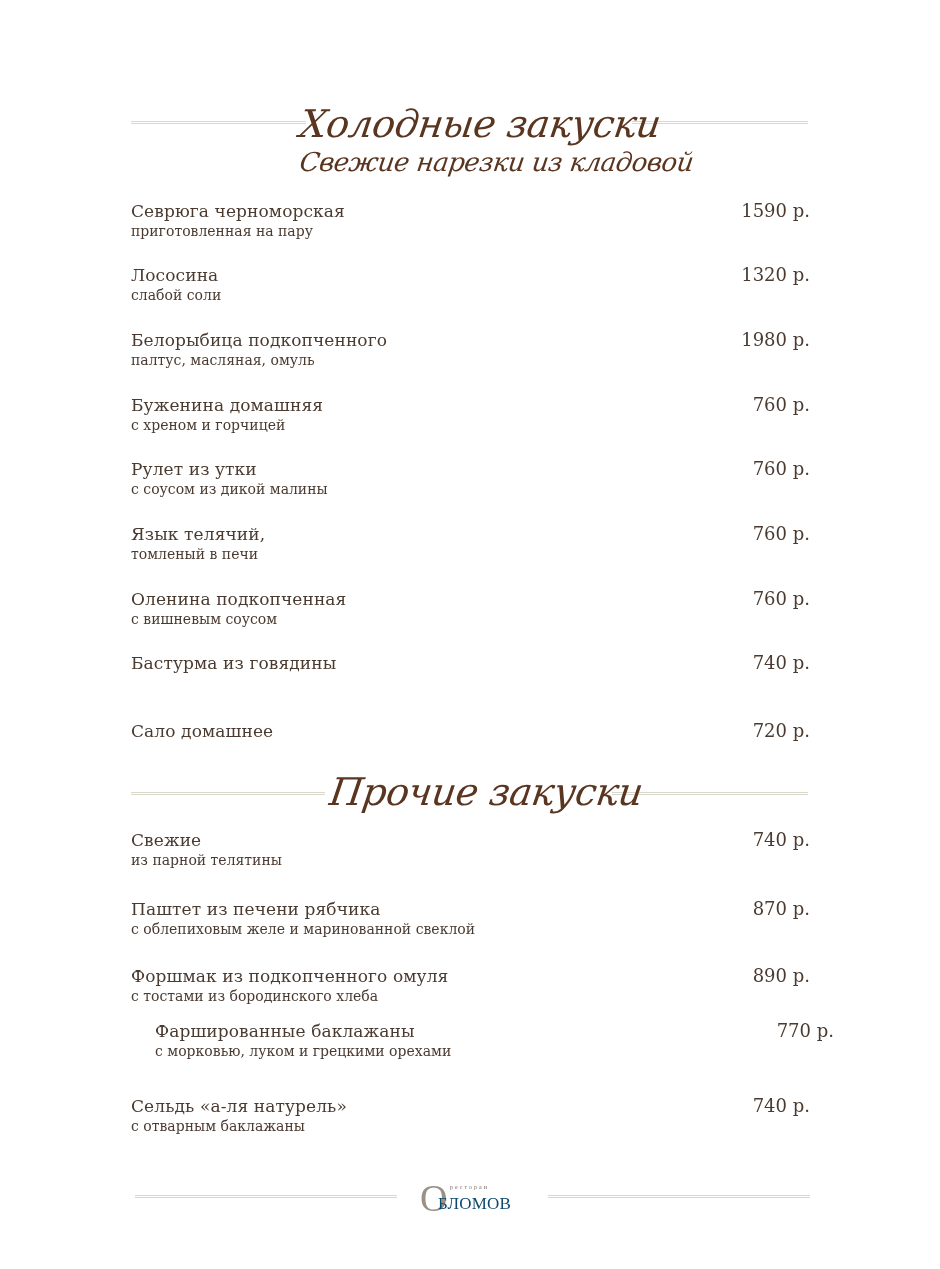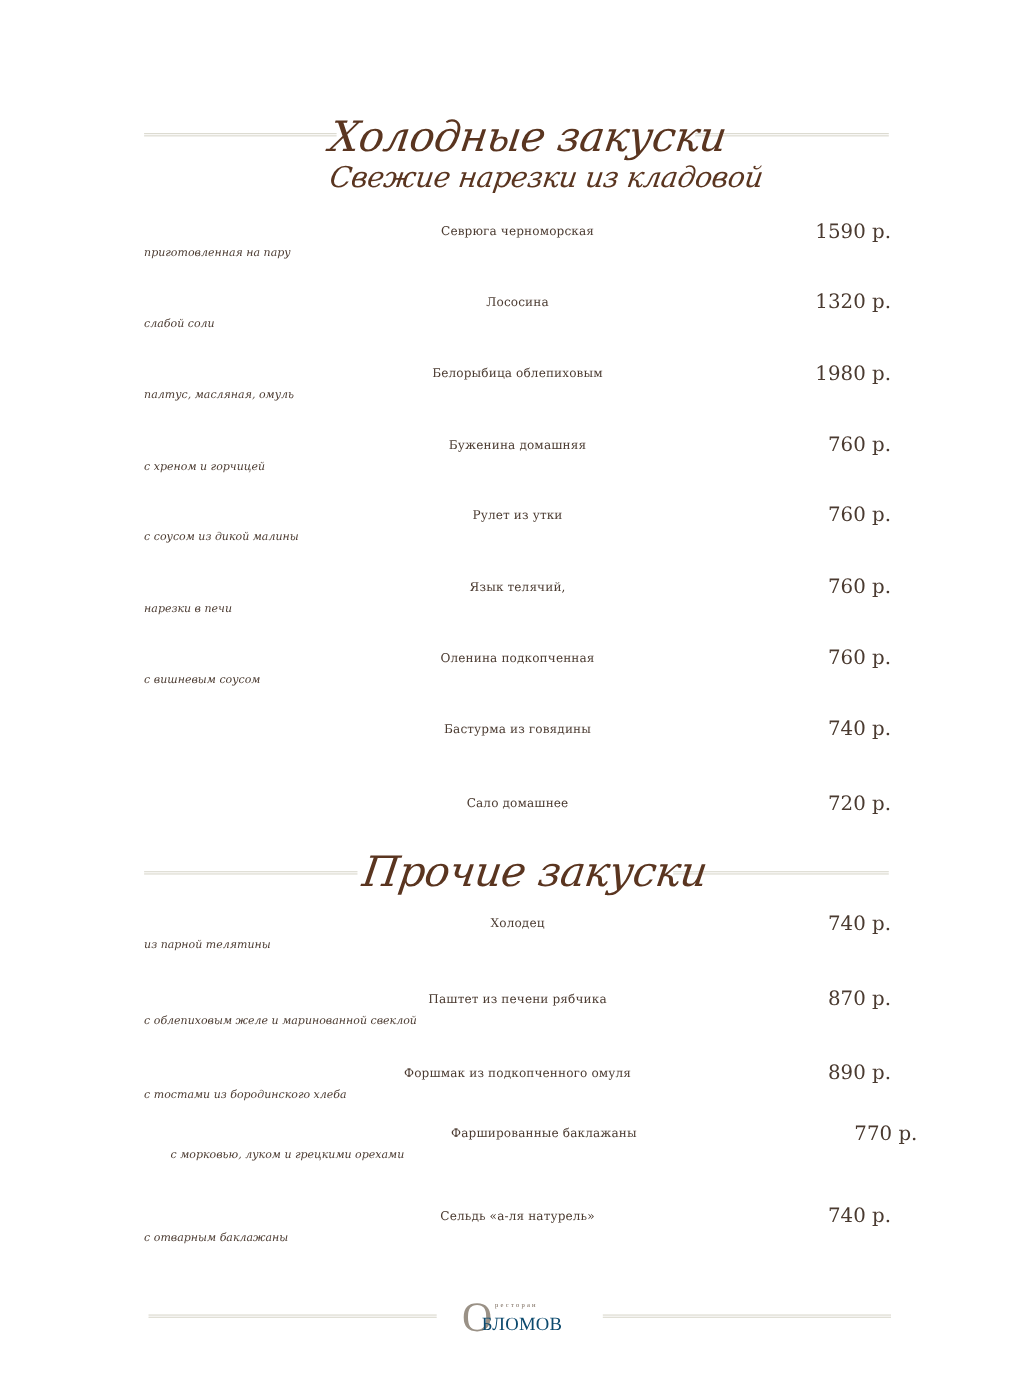--- a/index.html
+++ b/index.html
@@ -46,31 +46,29 @@
       line-height: 28px;
       transform: skewX(-8deg);
     }
     .item {
       position: absolute;
       left: 131px;
       width: 679px;
     }
     .item-name {
       font-family: "DejaVu Serif", "Liberation Serif", serif;
-      font-size: 11px;
+      font-size: 17px;
       line-height: 20px;
       color: #4a3a30;
       white-space: nowrap;
       letter-spacing: 0.1px;
-      text-align: center;
     }
     .item-desc {
       font-family: "DejaVu Serif", "Liberation Serif", serif;
-      font-style: italic;
-      font-size: 10px;
+      font-size: 14px;
       line-height: 18px;
       color: #4a3a30;
       white-space: nowrap;
       margin-top: 1px;
     }
     .item-price {
       position: absolute;
       right: 0;
       top: 0;
       font-family: "DejaVu Serif", "Liberation Serif", serif;
@@ -130,37 +128,37 @@
     <div class="item-name">Севрюга черноморская</div>
     <div class="item-desc">приготовленная на пару</div>
     <div class="item-price">1590 р.</div>
   </div>
   <div class="item" style="top:265px;">
     <div class="item-name">Лососина</div>
     <div class="item-desc">слабой соли</div>
     <div class="item-price">1320 р.</div>
   </div>
   <div class="item" style="top:330px;">
-    <div class="item-name">Белорыбица облепиховым</div>
+    <div class="item-name">Белорыбица подкопченного</div>
     <div class="item-desc">палтус, масляная, омуль</div>
     <div class="item-price">1980 р.</div>
   </div>
   <div class="item" style="top:395px;">
     <div class="item-name">Буженина домашняя</div>
     <div class="item-desc">с хреном и горчицей</div>
     <div class="item-price">760 р.</div>
   </div>
   <div class="item" style="top:459px;">
     <div class="item-name">Рулет из утки</div>
     <div class="item-desc">с соусом из дикой малины</div>
     <div class="item-price">760 р.</div>
   </div>
   <div class="item" style="top:524px;">
     <div class="item-name">Язык телячий,</div>
-    <div class="item-desc">нарезки в печи</div>
+    <div class="item-desc">томленый в печи</div>
     <div class="item-price">760 р.</div>
   </div>
   <div class="item" style="top:589px;">
     <div class="item-name">Оленина подкопченная</div>
     <div class="item-desc">с вишневым соусом</div>
     <div class="item-price">760 р.</div>
   </div>
   <div class="item" style="top:653px;">
     <div class="item-name">Бастурма из говядины</div>
     <div class="item-price">740 р.</div>
@@ -168,21 +166,21 @@
   <div class="item" style="top:697px;margin-top:24px;">
     <div class="item-name">Сало домашнее</div>
     <div class="item-price">720 р.</div>
   </div>
 
   <div class="rule" style="left:131px; top:792px; width:194px;"></div>
   <div class="rule" style="left:612px; top:792px; width:196px;"></div>
   <div class="script-title title-main" style="left:330px; top:772px; width:280px;">Прочие закуски</div>
 
   <div class="item" style="top:830px;">
-    <div class="item-name">Холодец</div>
+    <div class="item-name">Свежие</div>
     <div class="item-desc">из парной телятины</div>
     <div class="item-price">740 р.</div>
   </div>
   <div class="item" style="top:899px;">
     <div class="item-name">Паштет из печени рябчика</div>
     <div class="item-desc">с облепиховым желе и маринованной свеклой</div>
     <div class="item-price">870 р.</div>
   </div>
   <div class="item" style="top:966px;">
     <div class="item-name">Форшмак из подкопченного омуля</div>

